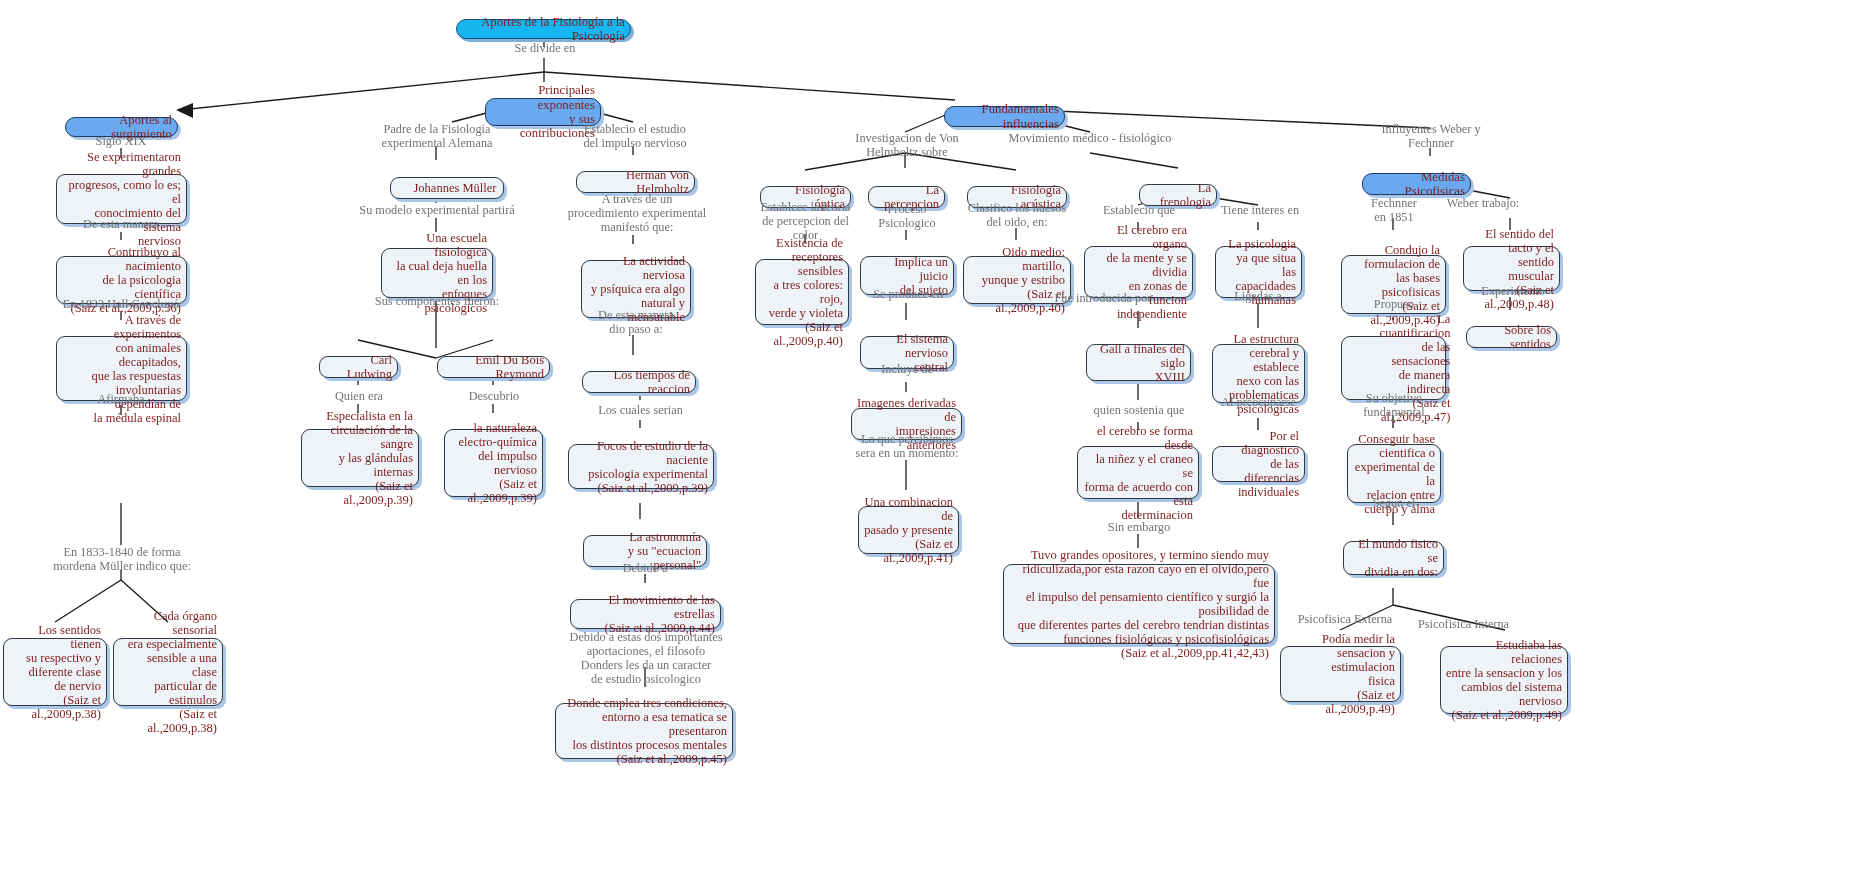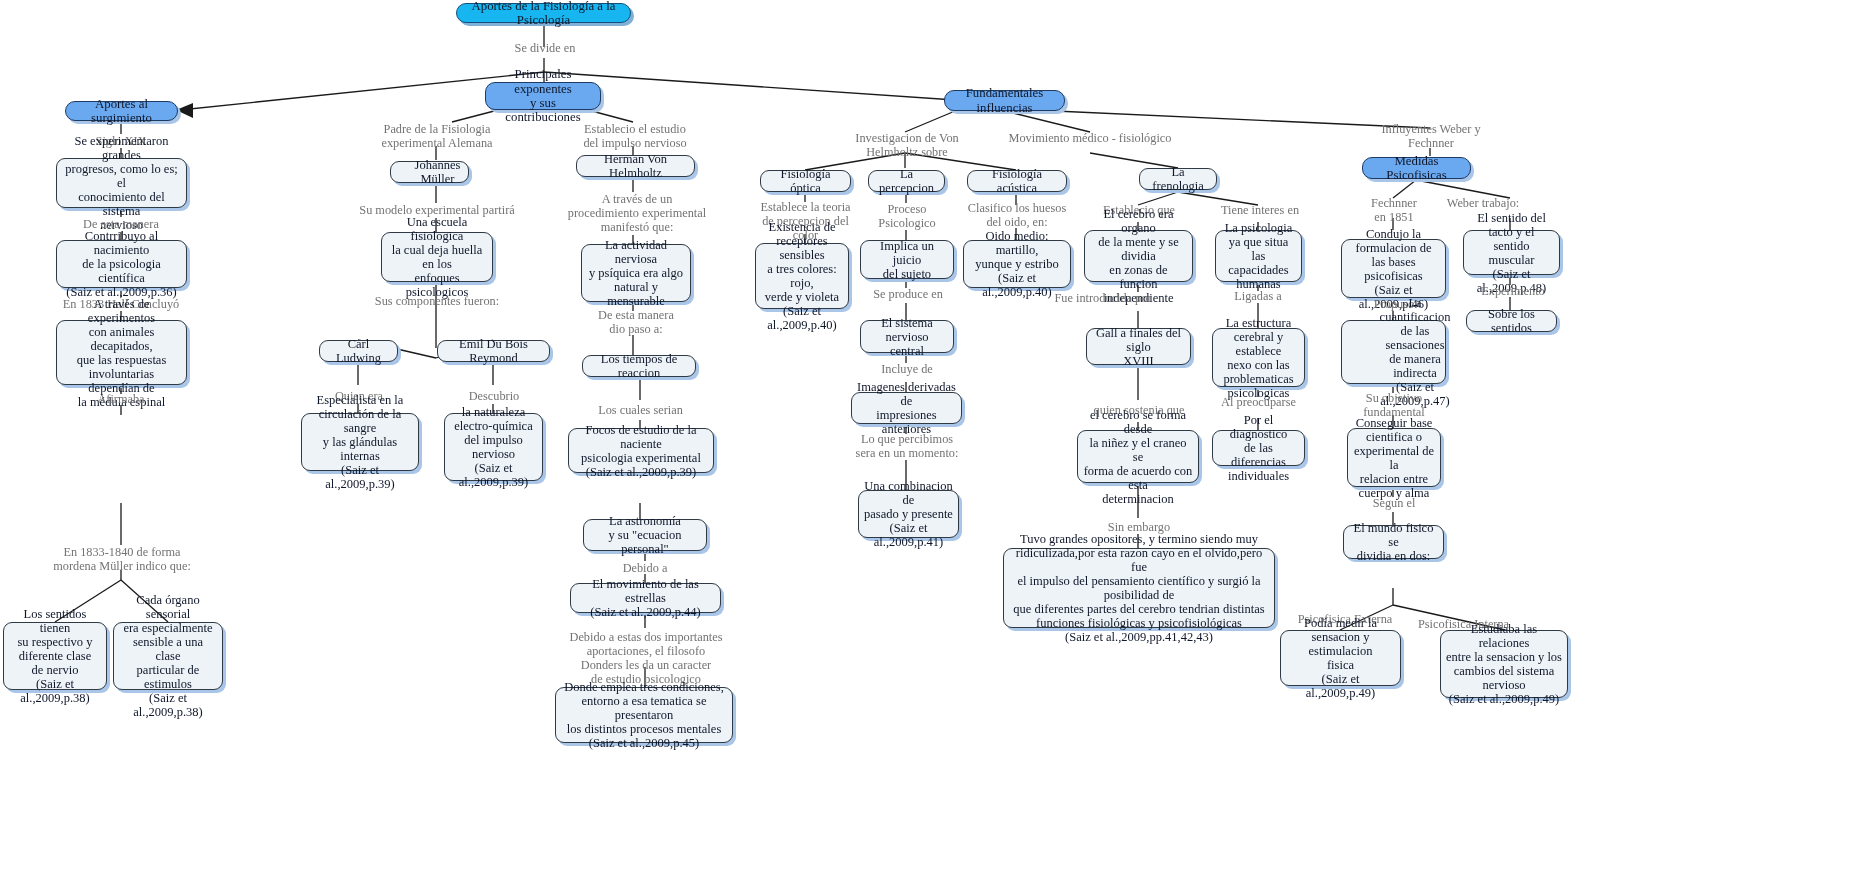--- a/index.html
+++ b/index.html
@@ -20,29 +20,30 @@
     left: 0; top: 0;
     width: 1865px; height: 892px;
     pointer-events: none;
   }
   .node {
     position: absolute;
     border: 1.3px solid #2f3a45;
     border-radius: 9px;
     background: #eef3f7;
     box-shadow: 3px 3px 0 0 #a9c6e8;
-    text-align: center;
-    color: #0f172a;
+    text-align: right;
+    color: #7f1d1d;
     line-height: 1.12;
     font-size: 12.5px;
     display: flex;
     align-items: center;
     justify-content: center;
     padding: 3px 5px;
     white-space: pre-line;
+    margin-top: 16px;
   }
   .node.root {
     background: #18b6f0;
     border: 1.6px solid #12507a;
     border-radius: 10px;
     box-shadow: 3px 3px 0 0 #7fb0d8;
     font-size: 12.8px;
   }
   .node.major {
     background: #6aa9f0;
@@ -208,21 +209,21 @@
   <div class="node" style="left:113px; top:622px; width:110px; height:68px;">Cada órgano sensorial
 era especialmente
 sensible a una clase
 particular de estimulos
 (Saiz et al.,2009,p.38)</div>
 
   <div class="node major" style="left:485px; top:82px; width:116px; height:28px;">Principales exponentes
 y sus contribuciones</div>
   <div class="lbl" style="left:375px; top:122px; width:124px;">Padre de la Fisiologia
 experimental Alemana</div>
-  <div class="node" style="left:390px; top:161px; width:79px; height:22px;padding-left:21px;">Johannes Müller</div>
+  <div class="node" style="left:390px; top:161px; width:114px; height:22px;padding-left:21px;">Johannes Müller</div>
   <div class="lbl" style="left:345px; top:203px; width:184px;">Su modelo experimental partirá</div>
   <div class="node" style="left:381px; top:232px; width:112px; height:50px;">Una escuela fisiologica
 la cual deja huella en los
 enfoques psicologicos</div>
   <div class="lbl" style="left:371px; top:294px; width:132px;">Sus componentes fueron:</div>
   <div class="node" style="left:319px; top:340px; width:79px; height:22px;">Carl Ludwing</div>
   <div class="node" style="left:437px; top:340px; width:113px; height:22px;">Emil Du Bois Reymond</div>
   <div class="lbl" style="left:329px; top:389px; width:60px;">Quien era</div>
   <div class="lbl" style="left:463px; top:389px; width:62px;">Descubrio</div>
   <div class="node" style="left:301px; top:413px; width:118px; height:58px;">Especialista en la

